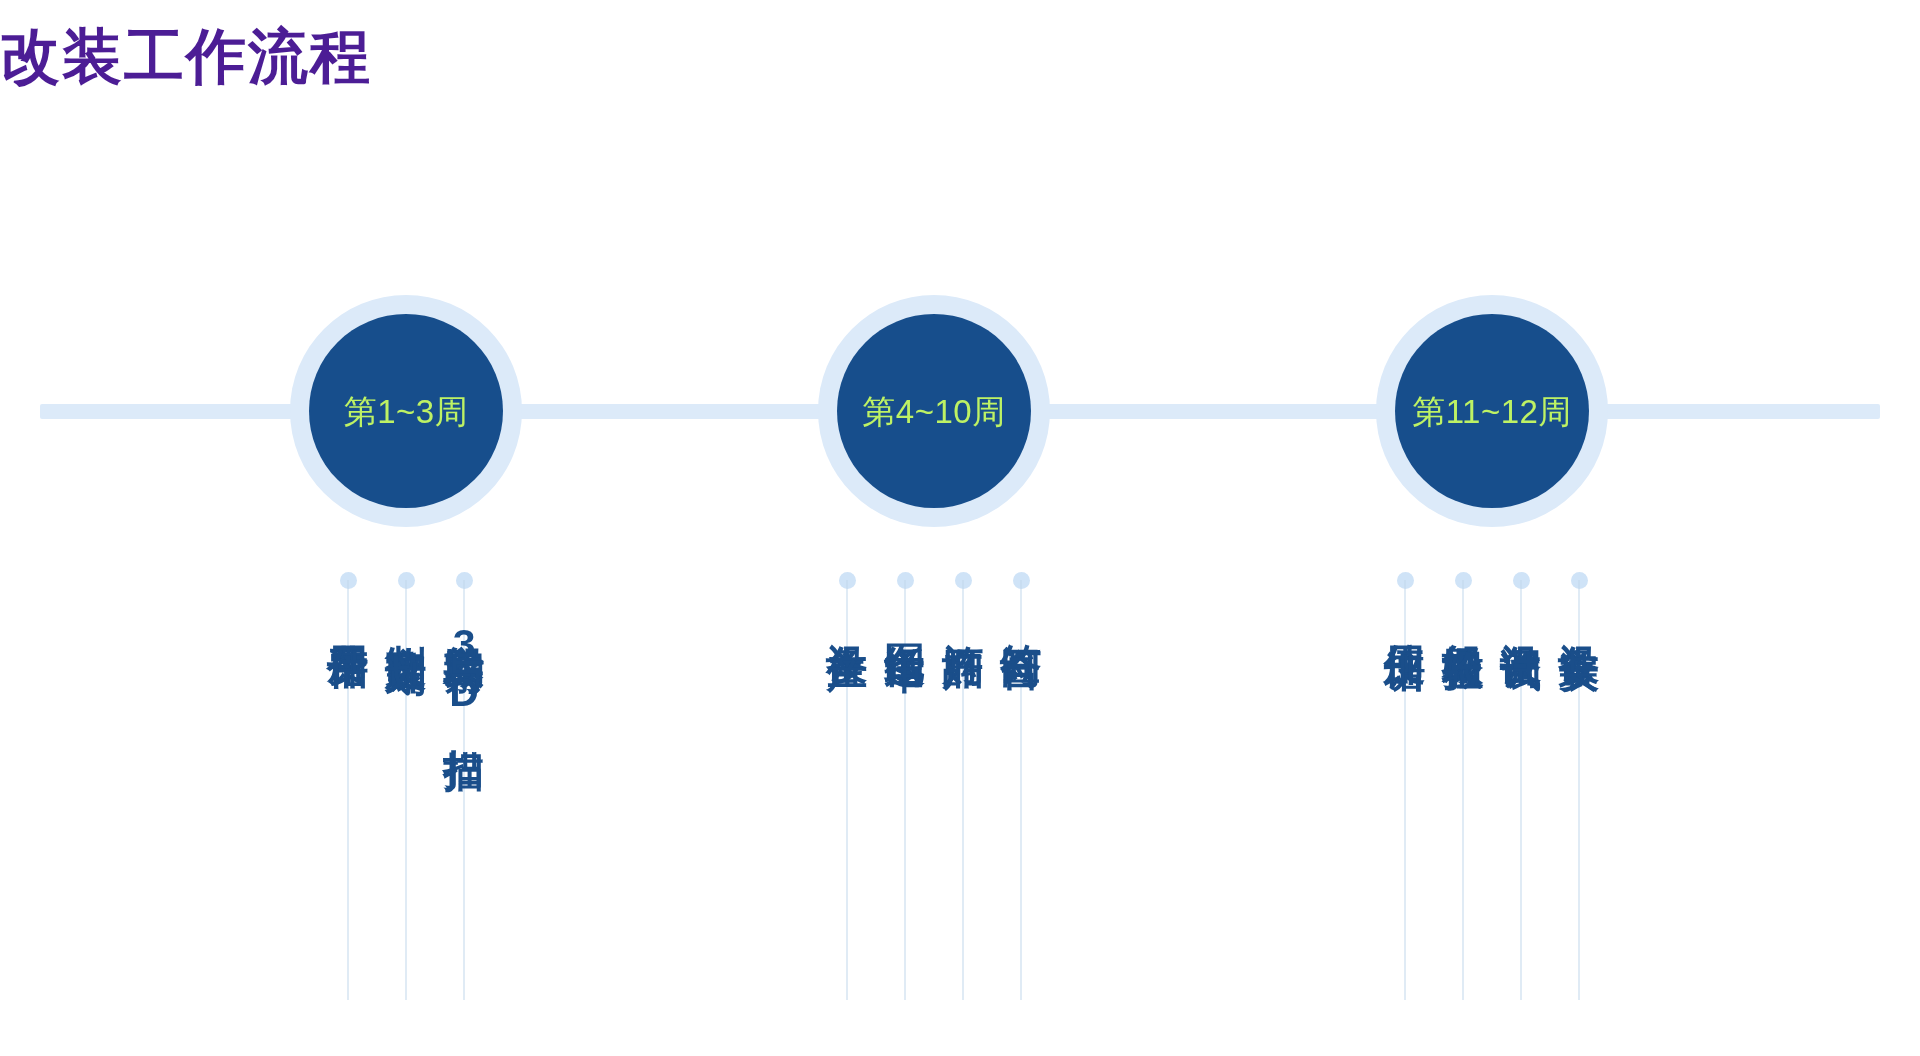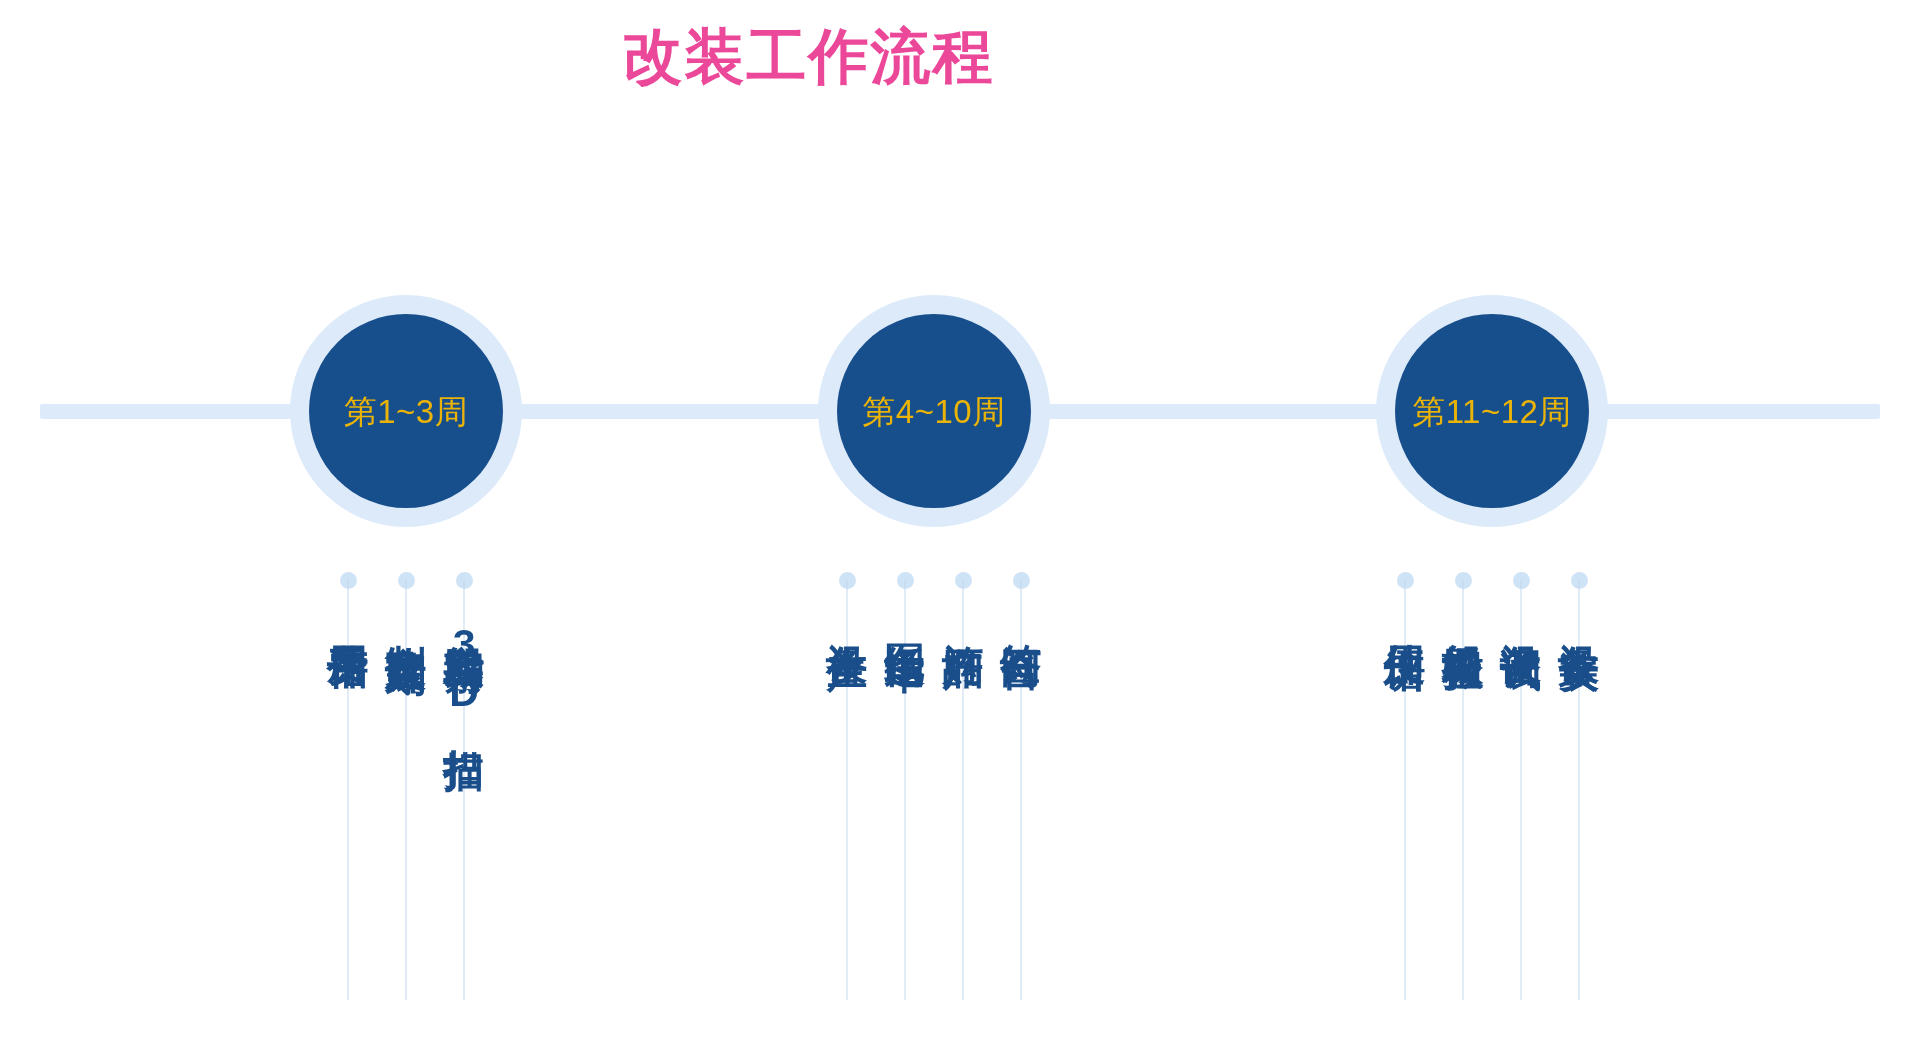--- a/index.html
+++ b/index.html
@@ -14,25 +14,25 @@
     overflow: hidden;
     font-family: "Liberation Sans", "DejaVu Sans", sans-serif;
   }
 
   
   #page-title {
     position: absolute;
     top: 22px;
     left: 0;
     width: 1617px;
-    text-align: center;
+    text-align: left;
     font-size: 60px;
     line-height: 1.15;
     font-weight: 700;
-    color: #ec4899;
+    color: #4c1d95;
     letter-spacing: 2px;
     white-space: nowrap;
   }
 
   
   #timeline-axis {
     position: absolute;
     left: 40px;
     top: 404px;
     width: 1840px;
@@ -65,21 +65,21 @@
   .stage-circle-inner {
     width: 194px;
     height: 194px;
     border-radius: 50%;
     background: #174E8C;
     display: flex;
     align-items: center;
     justify-content: center;
   }
   .stage-circle-label {
-    color: #eab308;
+    color: #bef264;
     font-size: 33px;
     font-weight: 400;
     letter-spacing: 0.5px;
     white-space: nowrap;
     line-height: 1;
   }
 
   
   .stage-tasks {
     position: absolute;

